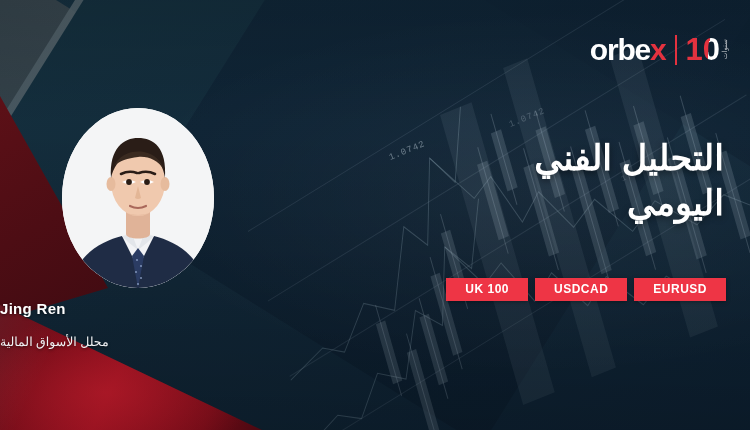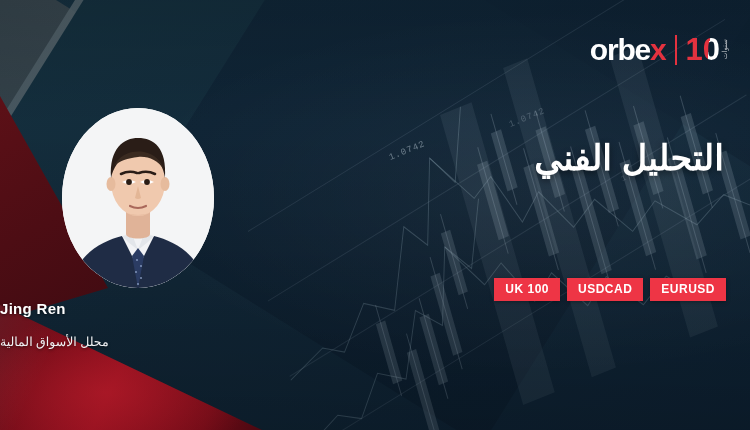--- a/index.html
+++ b/index.html
@@ -240,21 +240,21 @@
     display:flex;
     gap:7px;
     direction:ltr;
   }
   .badge {
     background:#ee3545;
     color:#ffffff;
     font-size:12px;
     font-weight:bold;
     letter-spacing:.5px;
-    padding:5px 11px 6px;
+    padding:5px 19px 6px;
     line-height:1;
     box-shadow:0 1px 4px rgba(0,0,0,.35);
   }
 </style>
 </head>
 <body>
 
 <div class="banner">
 
   <div class="bg-base"></div>
@@ -389,20 +389,21 @@
     <div class="logo-divider"></div>
     <div class="logo-ten">
       <span class="d1">1</span>
       <span class="d0">0</span>
       <span class="logo-ten-ar">سنوات</span>
     </div>
   </div>
 
   <div class="headline">
     <span>التحليل الفني</span>
+    <span class="headline-l2">اليومي</span>
   </div>
 
   <div class="badges">
     <span class="badge">UK 100</span>
     <span class="badge">USDCAD</span>
     <span class="badge">EURUSD</span>
   </div>
 
 </div>
 

